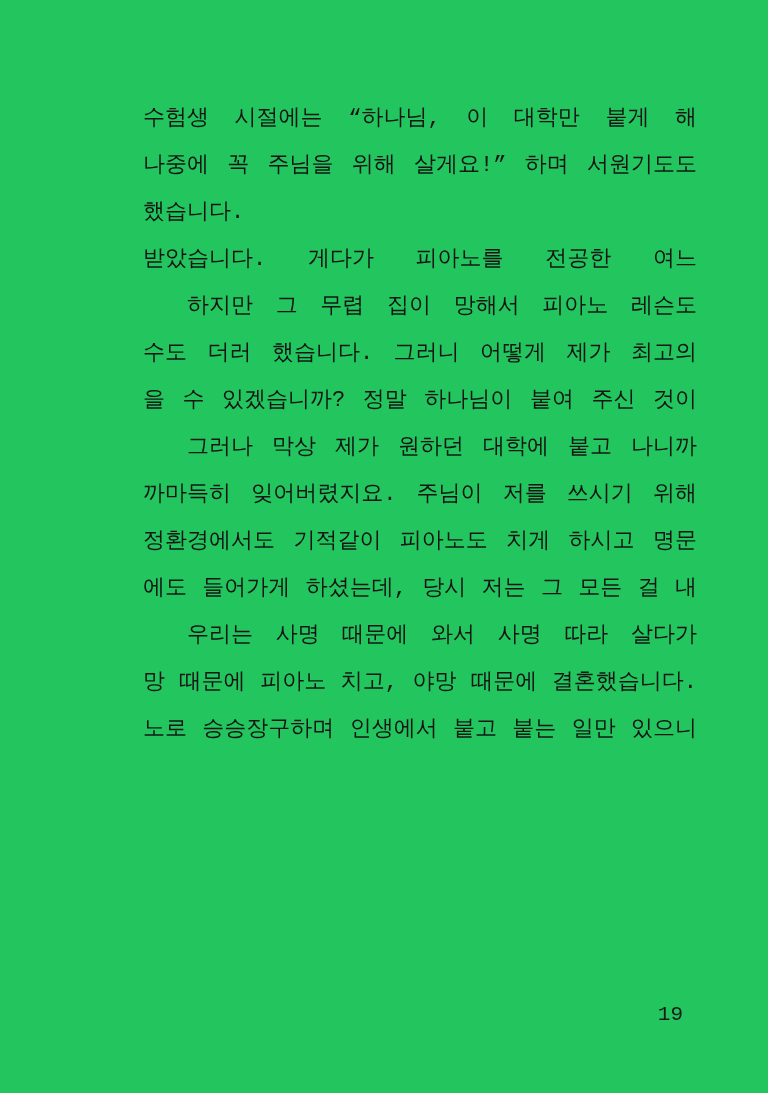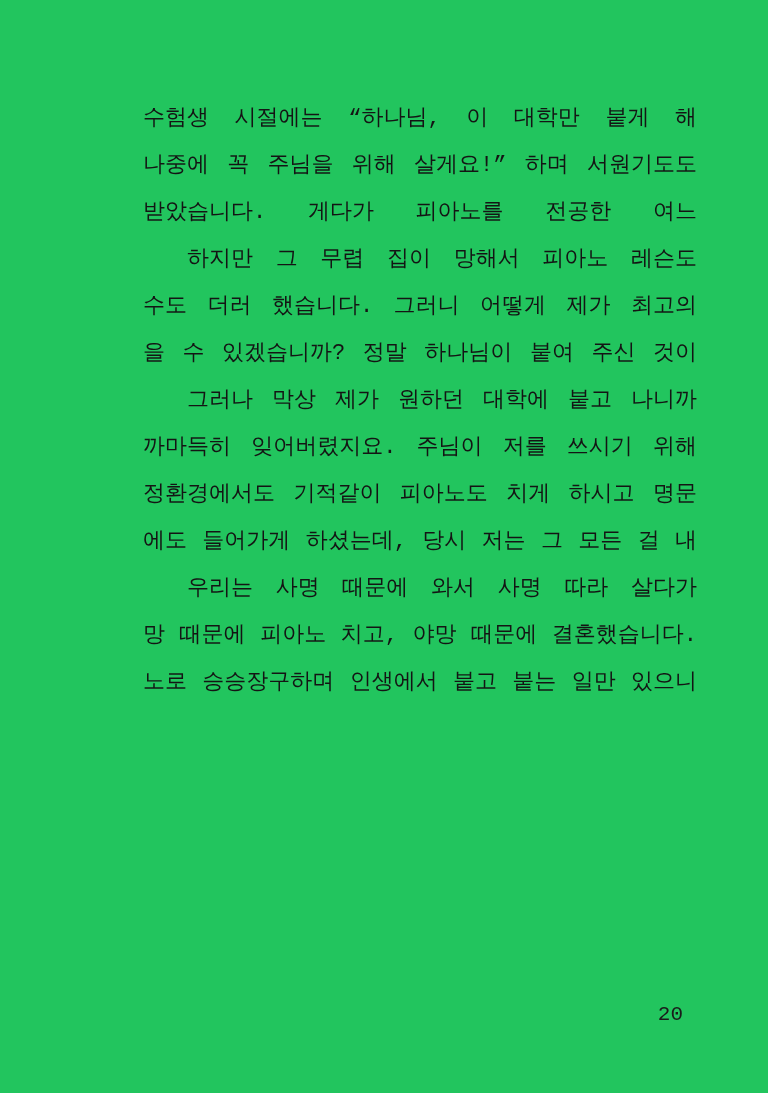--- a/index.html
+++ b/index.html
@@ -56,20 +56,21 @@
 </head>
 <body>
 
 <div class="page">
 
   <div class="text-block">
 
     <div class="paragraph">
       <div class="line">수험생 시절에는 “하나님, 이 대학만 붙게 해 주시면 제가</div>
       <div class="line">나중에 꼭 주님을 위해 살게요!” 하며 서원기도도 참 많이</div>
+      <div class="line last">했습니다.</div>
     </div>
 
     <div class="paragraph">
       <div class="line">받았습니다. 게다가 피아노를 전공한 여느 아이들처럼 엄</div>
       <div class="line indent">하지만 그 무렵 집이 망해서 피아노 레슨도 제대로 못</div>
       <div class="line">수도 더러 했습니다. 그러니 어떻게 제가 최고의 대학에 붙</div>
       <div class="line last">을 수 있겠습니까? 정말 하나님이 붙여 주신 것이 맞지요.</div>
     </div>
 
     <div class="paragraph">
@@ -80,15 +81,15 @@
     </div>
 
     <div class="paragraph">
       <div class="line indent">우리는 사명 때문에 와서 사명 따라 살다가 사명대로</div>
       <div class="line">망 때문에 피아노 치고, 야망 때문에 결혼했습니다. 피아</div>
       <div class="line">노로 승승장구하며 인생에서 붙고 붙는 일만 있으니 어느</div>
     </div>
 
   </div>
 
-  <div class="page-number">20</div>
+  <div class="page-number">19</div>
 
 </div>
 
 </body></html>

